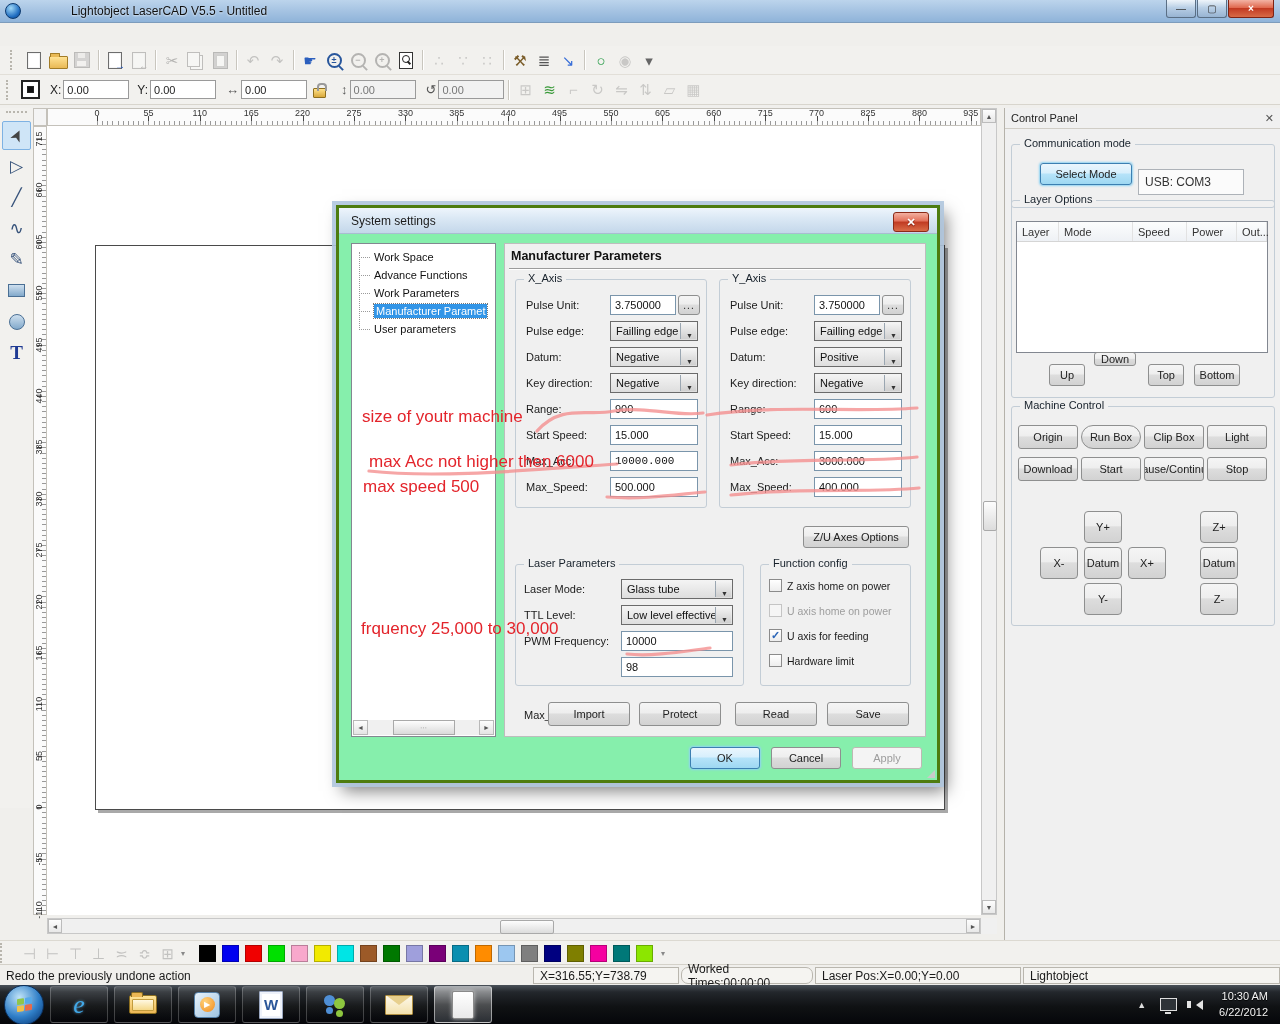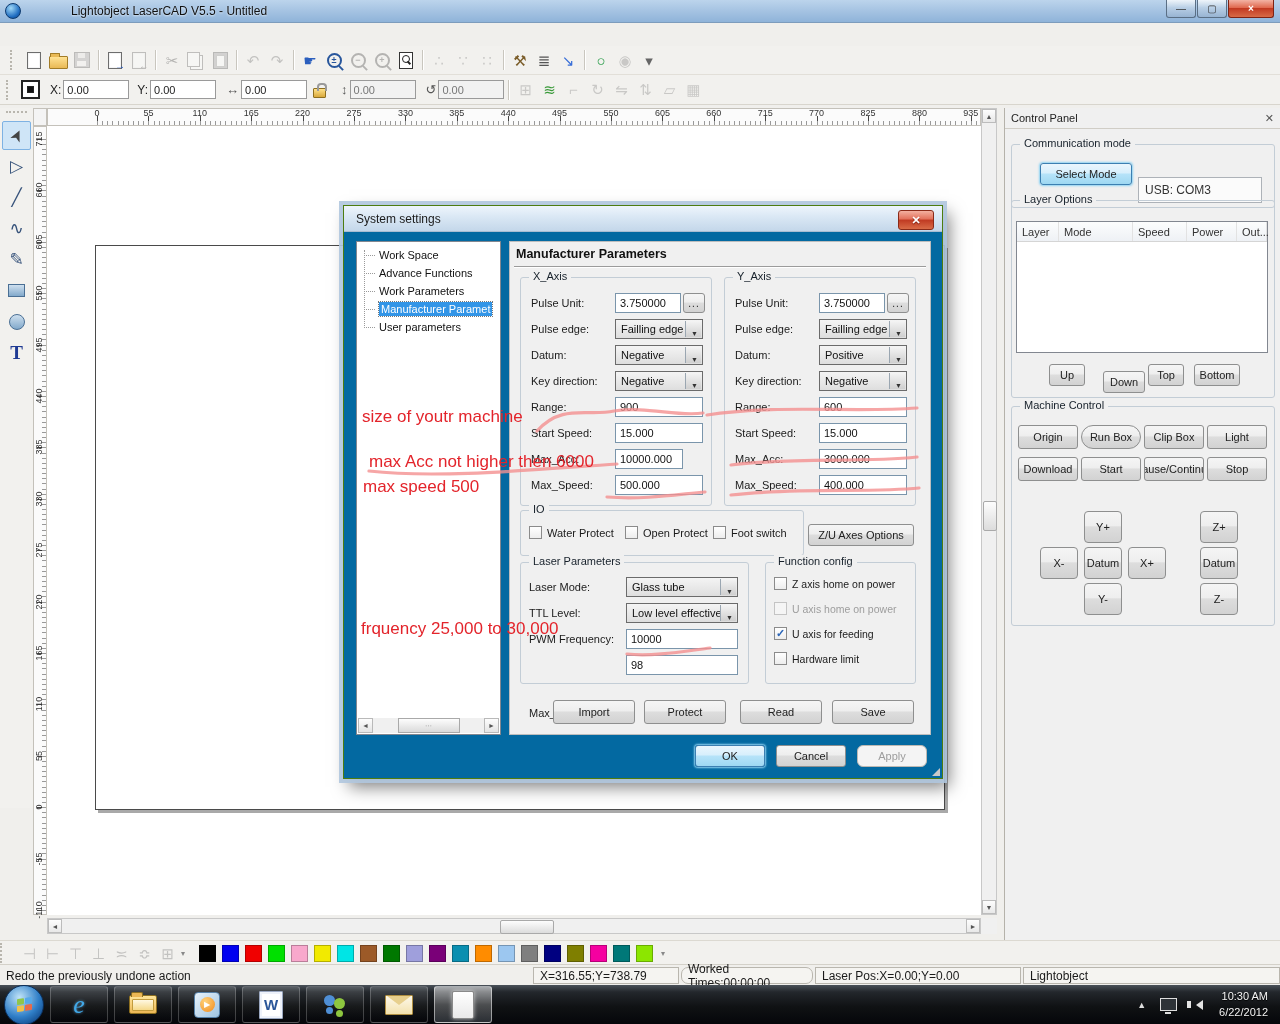--- a/index.html
+++ b/index.html
@@ -77,21 +77,21 @@
 #sb-corner{position:absolute;left:981px;top:918px;width:16px;height:16px;background:#f0f0f0;}
 
 #controlpanel{position:absolute;left:1004px;top:108px;width:276px;height:872px;background:#f0f0f0;border-left:1px solid #b5b2aa;box-sizing:border-box;}
 #cp-header{height:20px;border-bottom:1px solid #d0cdc6;display:flex;align-items:center;padding:0 6px;justify-content:space-between;}
 #cp-header .t{font-size:11px;color:#222;}
 #cp-header .x{color:#555;font-size:11px;}
 .grp{position:absolute;border:1px solid #c3cdd6;border-radius:3px;}
 .grp>.glabel{position:absolute;top:-8px;left:8px;background:#f0f0f0;padding:0 4px;font-size:11px;color:#17212b;}
 .btn{display:flex;align-items:center;justify-content:center;background:linear-gradient(#f5f5f5,#eeeeee 45%,#dddddd 50%,#d2d2d2);border:1px solid #8e8f8f;border-radius:3px;font-size:11px;color:#222;box-sizing:border-box;overflow:hidden;white-space:nowrap;}
 .btn.blue{border-color:#3c7fb1;background:linear-gradient(#eaf6fd,#d7effc 45%,#b6e3f9 50%,#9ed8f2);box-shadow:0 0 2px 1px #8fd2f2;}
-.btn.disab{color:#9d9d9d;background:#f4f4f4;border-color:#bdb9b3;box-shadow:none;border-radius:6px;}
+.btn.disab{color:#9d9d9d;background:#f4f4f4;border-color:#bdb9b3;box-shadow:none;}
 #cp-mode-value{position:absolute;background:#fbfbfb;border:1px solid #adb2b8;display:flex;align-items:center;padding:0 6px;font-size:12px;color:#333;box-sizing:border-box;}
 #layer-table{position:absolute;background:#fff;border:1px solid #828790;box-sizing:border-box;}
 #layer-table .hdr{display:flex;height:19px;background:linear-gradient(#fcfdfd,#eef1f5);border-bottom:1px solid #d5d5d5;}
 #layer-table .hc{border-right:1px solid #e2e2e2;display:flex;align-items:center;padding-left:5px;font-size:11px;color:#333;box-sizing:border-box;}
 .jog{position:absolute;border-radius:4px;}
 
 #bottombar{position:absolute;left:0;top:940px;width:1280px;height:24px;background:#f2f1ee;border-top:1px solid #dcd9d1;display:flex;align-items:center;}
 #align-icons{display:flex;align-items:center;margin-left:6px;}
 #align-icons .tbi{width:23px;}
 #palette{display:flex;align-items:center;margin-left:14px;}
@@ -123,21 +123,21 @@
 .tmail::before{content:"";position:absolute;left:1px;top:0;border-left:12px solid transparent;border-right:12px solid transparent;border-top:9px solid #e7cf8d;}
 .tdoc{width:20px;height:26px;background:linear-gradient(#ffffff,#e9e9e9);border:1px solid #8a8a8a;border-radius:2px;box-shadow:0 0 4px rgba(255,255,255,.6);}
 #tray{position:absolute;right:4px;top:0;height:39px;display:flex;align-items:center;color:#e8e8e8;}
 #tray .up{font-size:9px;margin-right:14px;color:#ddd;}
 .tnet{width:15px;height:11px;border:1px solid #ddd;background:#2e3338;position:relative;margin-right:14px;}
 .tnet::after{content:"";position:absolute;left:4px;bottom:-4px;width:6px;height:2px;background:#ddd;box-shadow:-2px-1px 0 #ddd;}
 .tspk{width:0;height:0;border:5px solid transparent;border-right:7px solid #e4e4e4;position:relative;margin-right:16px;}
 .tspk::before{content:"";position:absolute;left:-9px;top:-3.5px;width:4px;height:7px;background:#e4e4e4;}
 #clock{text-align:right;font-size:11px;line-height:1.4;margin-right:8px;color:#f4f4f4;text-shadow:0 1px 1px #000;}
 
-#dialog{position:absolute;left:343px;top:205px;width:598px;height:572px;background:#0369a1;border:1px solid #4d7c0f;box-shadow:0 0 0 4px rgba(176,199,222,.9),6px 8px 16px rgba(0,0,0,.5);z-index:10;}
+#dialog{position:absolute;left:336px;top:205px;width:598px;height:572px;background:#86efac;border:3px solid #4d7c0f;box-shadow:0 0 0 4px rgba(176,199,222,.9),6px 8px 16px rgba(0,0,0,.5);z-index:10;}
 #dlg-title{position:absolute;left:0;top:0;right:0;height:26px;background:linear-gradient(#eef5fc,#d9e7f4 45%,#c4d7ea);border-bottom:1px solid #a9bdd1;display:flex;align-items:center;padding-left:12px;font-size:12px;color:#1b1b1b;box-sizing:border-box;}
 #dlg-close{position:absolute;right:8px;top:4px;width:34px;height:18px;background:linear-gradient(#f3b0a0,#e2705a 45%,#c03a22 50%,#d96b47);border:1px solid #8a2a18;border-radius:3px;color:#fff;display:flex;align-items:center;justify-content:center;font-size:11px;font-weight:bold;text-shadow:0 1px 1px #7a1e10;}
 #dlg-tree{position:absolute;left:12px;top:35px;width:145px;height:494px;background:#fff;border:1px solid #828790;box-sizing:border-box;overflow:hidden;}
 #dlg-tree .titems{position:absolute;left:0;top:4px;right:0;}
 #dlg-tree .ti{position:relative;height:18px;line-height:18px;padding-left:22px;white-space:nowrap;font-size:11px;color:#111;}
 #dlg-tree .ti::before{content:"";position:absolute;left:7px;top:9px;width:11px;border-top:1px dotted #9a9a9a;}
 #dlg-tree .vline{position:absolute;left:7px;top:8px;height:76px;border-left:1px dotted #9a9a9a;}
 #dlg-tree .ti.sel .lbl{background:#3295e7;color:#fff;padding:1px 2px;outline:1px dotted #777;}
 #tree-hscroll{position:absolute;left:1px;right:1px;bottom:1px;height:15px;background:#f0f0f0;}
 #tree-hscroll .ar{position:absolute;top:0;width:15px;height:15px;background:linear-gradient(#fdfdfd,#e4e4e4);border:1px solid #b9b9b9;box-sizing:border-box;display:flex;align-items:center;justify-content:center;font-size:7px;color:#555;}
@@ -396,36 +396,36 @@
   <div id="sb-corner"></div>
 
   <div id="controlpanel">
     <div id="cp-header">
       <span class="t">Control Panel</span>
       <span class="x">✕</span>
     </div>
     <div class="grp" id="grp-comm" style="left:6px;top:36px;width:262px;height:62px;">
       <span class="glabel">Communication mode</span>
       <div class="btn blue" style="position:absolute;left:28px;top:18px;width:92px;height:22px;">Select Mode</div>
-      <div id="cp-mode-value" style="left:126px;top:32px;width:124px;height:26px;">USB: COM3</div>
+      <div id="cp-mode-value" style="left:126px;top:24px;width:106px;height:26px;">USB: COM3</div>
     </div>
     <div class="grp" id="grp-layers" style="left:6px;top:92px;width:262px;height:196px;">
       <span class="glabel">Layer Options</span>
       <div id="layer-table" style="left:4px;top:20px;width:252px;height:132px;">
         <div class="hdr">
             <div class="hc" style="width: 42px;">Layer</div>
             <div class="hc" style="width: 74px;">Mode</div>
             <div class="hc" style="width: 54px;">Speed</div>
             <div class="hc" style="width: 50px;">Power</div>
             <div class="hc" style="width: 30px;">Out...</div>
           </div>
       </div>
       <div id="layer-btns">
           <div class="btn" style="position: absolute; left: 37px; top: 163px; width: 36px; height: 22px;">Up</div>
-          <div class="btn" style="position: absolute; left: 82px; top: 170px; width: 42px; height: 22px; margin-left: 9px;">Down</div>
+          <div class="btn" style="position: absolute; left: 82px; top: 151px; width: 42px; height: 14px;">Down</div>
           <div class="btn" style="position: absolute; left: 136px; top: 163px; width: 36px; height: 22px;">Top</div>
           <div class="btn" style="position: absolute; left: 182px; top: 163px; width: 46px; height: 22px;">Bottom</div>
         </div>
     </div>
     <div class="grp" id="grp-machine" style="left:6px;top:298px;width:262px;height:218px;">
       <span class="glabel">Machine Control</span>
       <div id="mc-buttons">
           <div class="btn" style="position: absolute; left: 6px; top: 18px; width: 60px; height: 24px;">Origin</div>
           <div class="btn" style="position: absolute; left: 69px; top: 18px; width: 60px; height: 24px; border-radius: 12px;">Run Box</div>
           <div class="btn" style="position: absolute; left: 132px; top: 18px; width: 60px; height: 24px;">Clip Box</div>
@@ -588,21 +588,21 @@
             <div class="combo" style="left: 94px; top: 41px; width: 88px;">Failling edge</div>
             <span class="flabel" style="left: 10px; top: 67px;">Datum:</span>
             <div class="combo" style="left: 94px; top: 67px; width: 88px;">Negative</div>
             <span class="flabel" style="left: 10px; top: 93px;">Key direction:</span>
             <div class="combo" style="left: 94px; top: 93px; width: 88px;">Negative</div>
             <span class="flabel" style="left: 10px; top: 119px;">Range:</span>
             <input class="tin" value="900" style="left: 94px; top: 119px; width: 88px;">
             <span class="flabel" style="left: 10px; top: 145px;">Start Speed:</span>
             <input class="tin" value="15.000" style="left: 94px; top: 145px; width: 88px;">
             <span class="flabel" style="left: 10px; top: 171px;">Max_Acc:</span>
-            <input class="tin" value="10000.000" style="left: 94px; top: 171px; width: 68px;">
+            <input class="tin" value="10000.000" style="left: 94px; top: 171px; width: 88px; font-family: Liberation Mono, monospace;">
             <span class="flabel" style="left: 10px; top: 197px;">Max_Speed:</span>
             <input class="tin" value="500.000" style="left: 94px; top: 197px; width: 88px;">
           </div>
           <div class="grp axgrp" style="left: 214px; top: 35px; width: 190px; height: 227px; position: absolute;">
             <span class="glabel">Y_Axis</span>
             <span class="flabel" style="left: 10px; top: 15px;">Pulse Unit:</span>
             <input class="tin" value="3.750000" style="left: 94px; top: 15px; width: 66px;">
             <div class="btn ell" style="left: 162px; top: 15px;">...</div>
             <span class="flabel" style="left: 10px; top: 41px;">Pulse edge:</span>
             <div class="combo" style="left: 94px; top: 41px; width: 88px;">Failling edge</div>
@@ -613,35 +613,20 @@
             <span class="flabel" style="left: 10px; top: 119px;">Range:</span>
             <input class="tin" value="600" style="left: 94px; top: 119px; width: 88px;">
             <span class="flabel" style="left: 10px; top: 145px;">Start Speed:</span>
             <input class="tin" value="15.000" style="left: 94px; top: 145px; width: 88px;">
             <span class="flabel" style="left: 10px; top: 171px;">Max_Acc:</span>
             <input class="tin" value="3000.000" style="left: 94px; top: 171px; width: 88px;">
             <span class="flabel" style="left: 10px; top: 197px;">Max_Speed:</span>
             <input class="tin" value="400.000" style="left: 94px; top: 197px; width: 88px;">
           </div>
         </div>
-      <div class="grp" id="grp-io" style="left:10px;top:268px;width:282px;height:44px;">
-        <span class="glabel">IO</span>
-      <div class="cb" style="left: 8px; top: 15px;">
-            <span class="box"></span>
-            <span class="clbl">Water Protect</span>
-          </div>
-          <div class="cb" style="left: 104px; top: 15px;">
-            <span class="box"></span>
-            <span class="clbl">Open Protect</span>
-          </div>
-          <div class="cb" style="left: 192px; top: 15px;">
-            <span class="box"></span>
-            <span class="clbl">Foot switch</span>
-          </div>
-        </div>
       <div class="btn" id="zu-btn" style="position:absolute;left:298px;top:282px;width:106px;height:22px;">Z/U Axes Options</div>
       <div class="grp" id="grp-laser" style="left:10px;top:320px;width:227px;height:120px;">
         <span class="glabel">Laser Parameters</span>
       <span class="flabel" style="left: 8px; top: 14px;">Laser Mode:</span>
           <div class="combo" style="left: 105px; top: 14px; width: 112px;">Glass tube</div>
           <span class="flabel" style="left: 8px; top: 40px;">TTL Level:</span>
           <div class="combo" style="left: 105px; top: 40px; width: 112px;">Low level effective</div>
           <span class="flabel" style="left: 8px; top: 66px;">PWM Frequency:</span>
           <input class="tin" value="10000" style="left: 105px; top: 66px; width: 112px;">
           <span class="flabel" style="left: 8px; top: 92px; margin-top: 48px;">Max_Power:</span>

